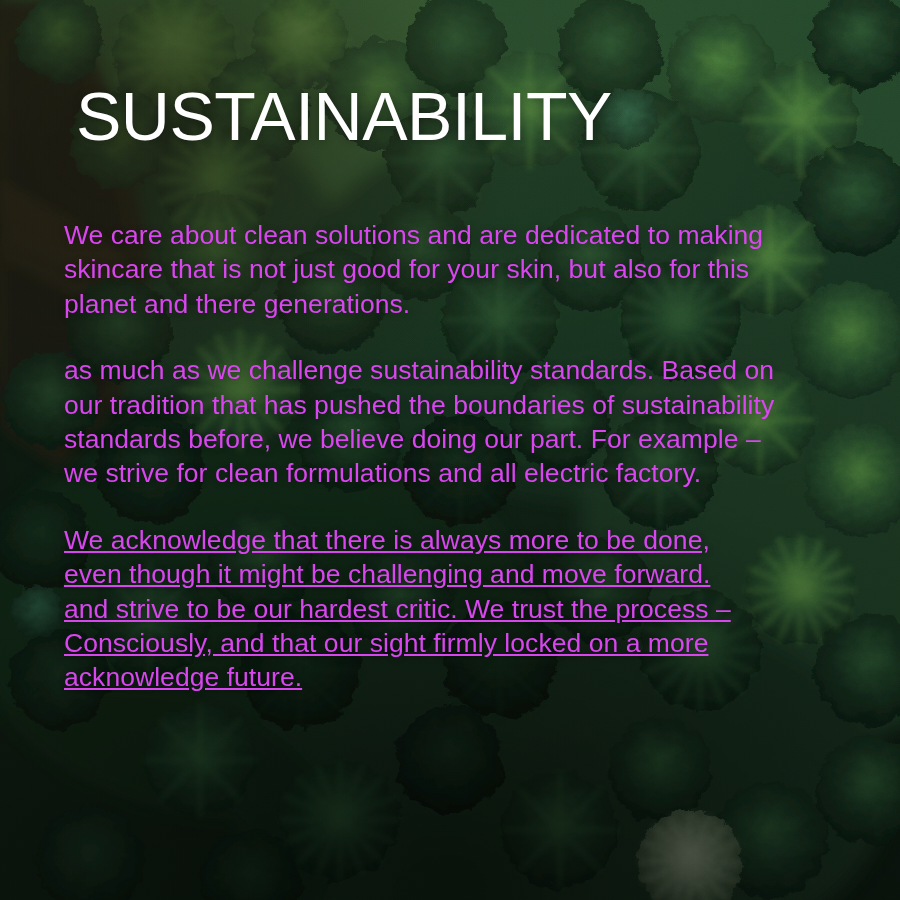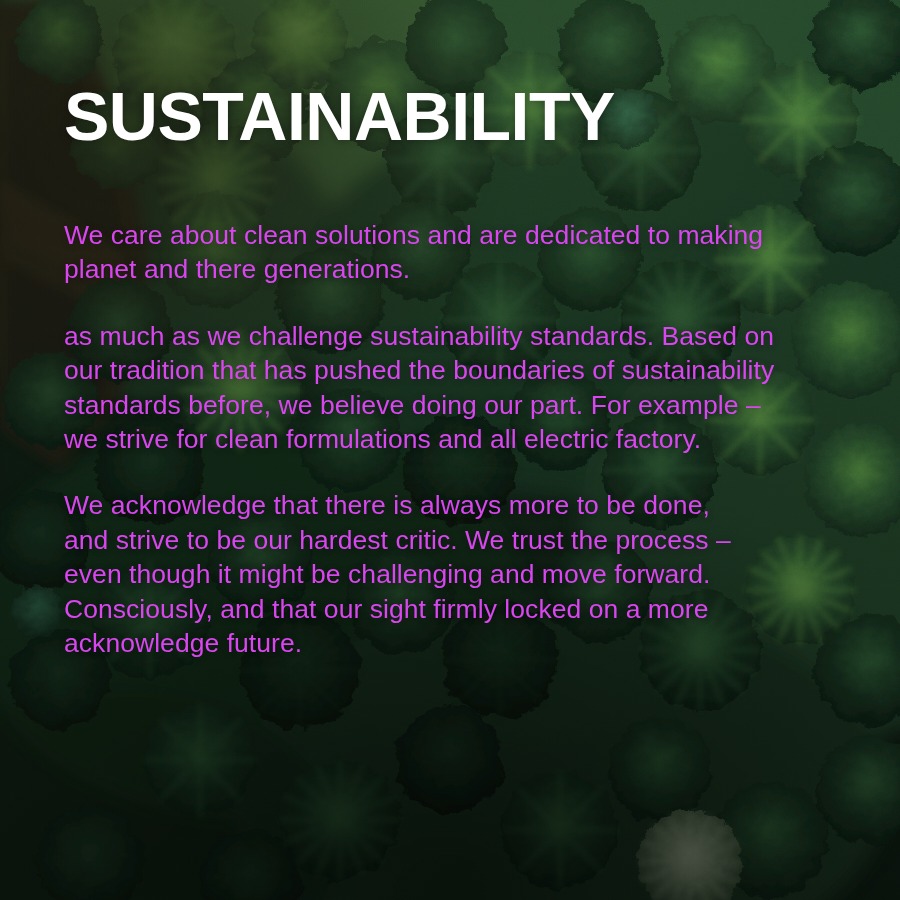--- a/index.html
+++ b/index.html
@@ -46,23 +46,23 @@
   
   #content {
     position:absolute;
     left:64px; top:0;
     width:800px; height:900px;
     color:#ffffff;
   }
 
   #page-title {
     position:absolute;
-    left:0; top:82px;
+    left:12px; top:82px;
     font-size:68px;
-    font-weight:700;
+    font-weight:400;
     letter-spacing:-0.5px;
     line-height:1.0;
     white-space:nowrap;
     color:#ffffff;
     text-shadow:0 1px 10px rgba(0,0,0,0.32);
   }
 
   #body-copy {
     position:absolute;
     left:0; top:218px;
@@ -71,21 +71,21 @@
 
   .paragraph {
     font-size:26.5px;
     line-height:34.4px;
     font-weight:400;
     letter-spacing:0.05px;
     color:#d946ef;
     text-shadow:0 1px 7px rgba(0,0,0,0.30);
     margin-bottom:32px;
   }
-  .paragraph:last-child { margin-bottom:8px; }
+  .paragraph:last-child { margin-bottom:8px;text-decoration:underline; }
   .line { display:block; white-space:nowrap; }
 </style>
 </head>
 <body>
 
 <div id="page">
 
   <div id="forest">
     <svg viewBox="0 0 900 900" xmlns="http://www.w3.org/2000/svg" preserveAspectRatio="xMidYMid slice">
       <defs>
@@ -345,33 +345,34 @@
   <div id="scrim"></div>
 
   <div id="content">
 
     <h1 id="page-title">SUSTAINABILITY</h1>
 
     <div id="body-copy">
 
       <p class="paragraph">
         <span class="line">We care about clean solutions and are dedicated to making</span>
+        <span class="line">skincare that is not just good for your skin, but also for this</span>
         <span class="line">planet and there generations.</span>
       </p>
 
       <p class="paragraph">
         <span class="line">as much as we challenge sustainability standards. Based on</span>
         <span class="line">our tradition that has pushed the boundaries of sustainability</span>
         <span class="line">standards before, we believe doing our part. For example –</span>
         <span class="line">we strive for clean formulations and all electric factory.</span>
       </p>
 
       <p class="paragraph">
         <span class="line">We acknowledge that there is always more to be done,</span>
+        <span class="line">even though it might be challenging and move forward.</span>
         <span class="line">and strive to be our hardest critic. We trust the process –</span>
-        <span class="line">even though it might be challenging and move forward.</span>
         <span class="line">Consciously, and that our sight firmly locked on a more</span>
         <span class="line">acknowledge future.</span>
       </p>
 
     </div>
   </div>
 </div>
 
 </body></html>

